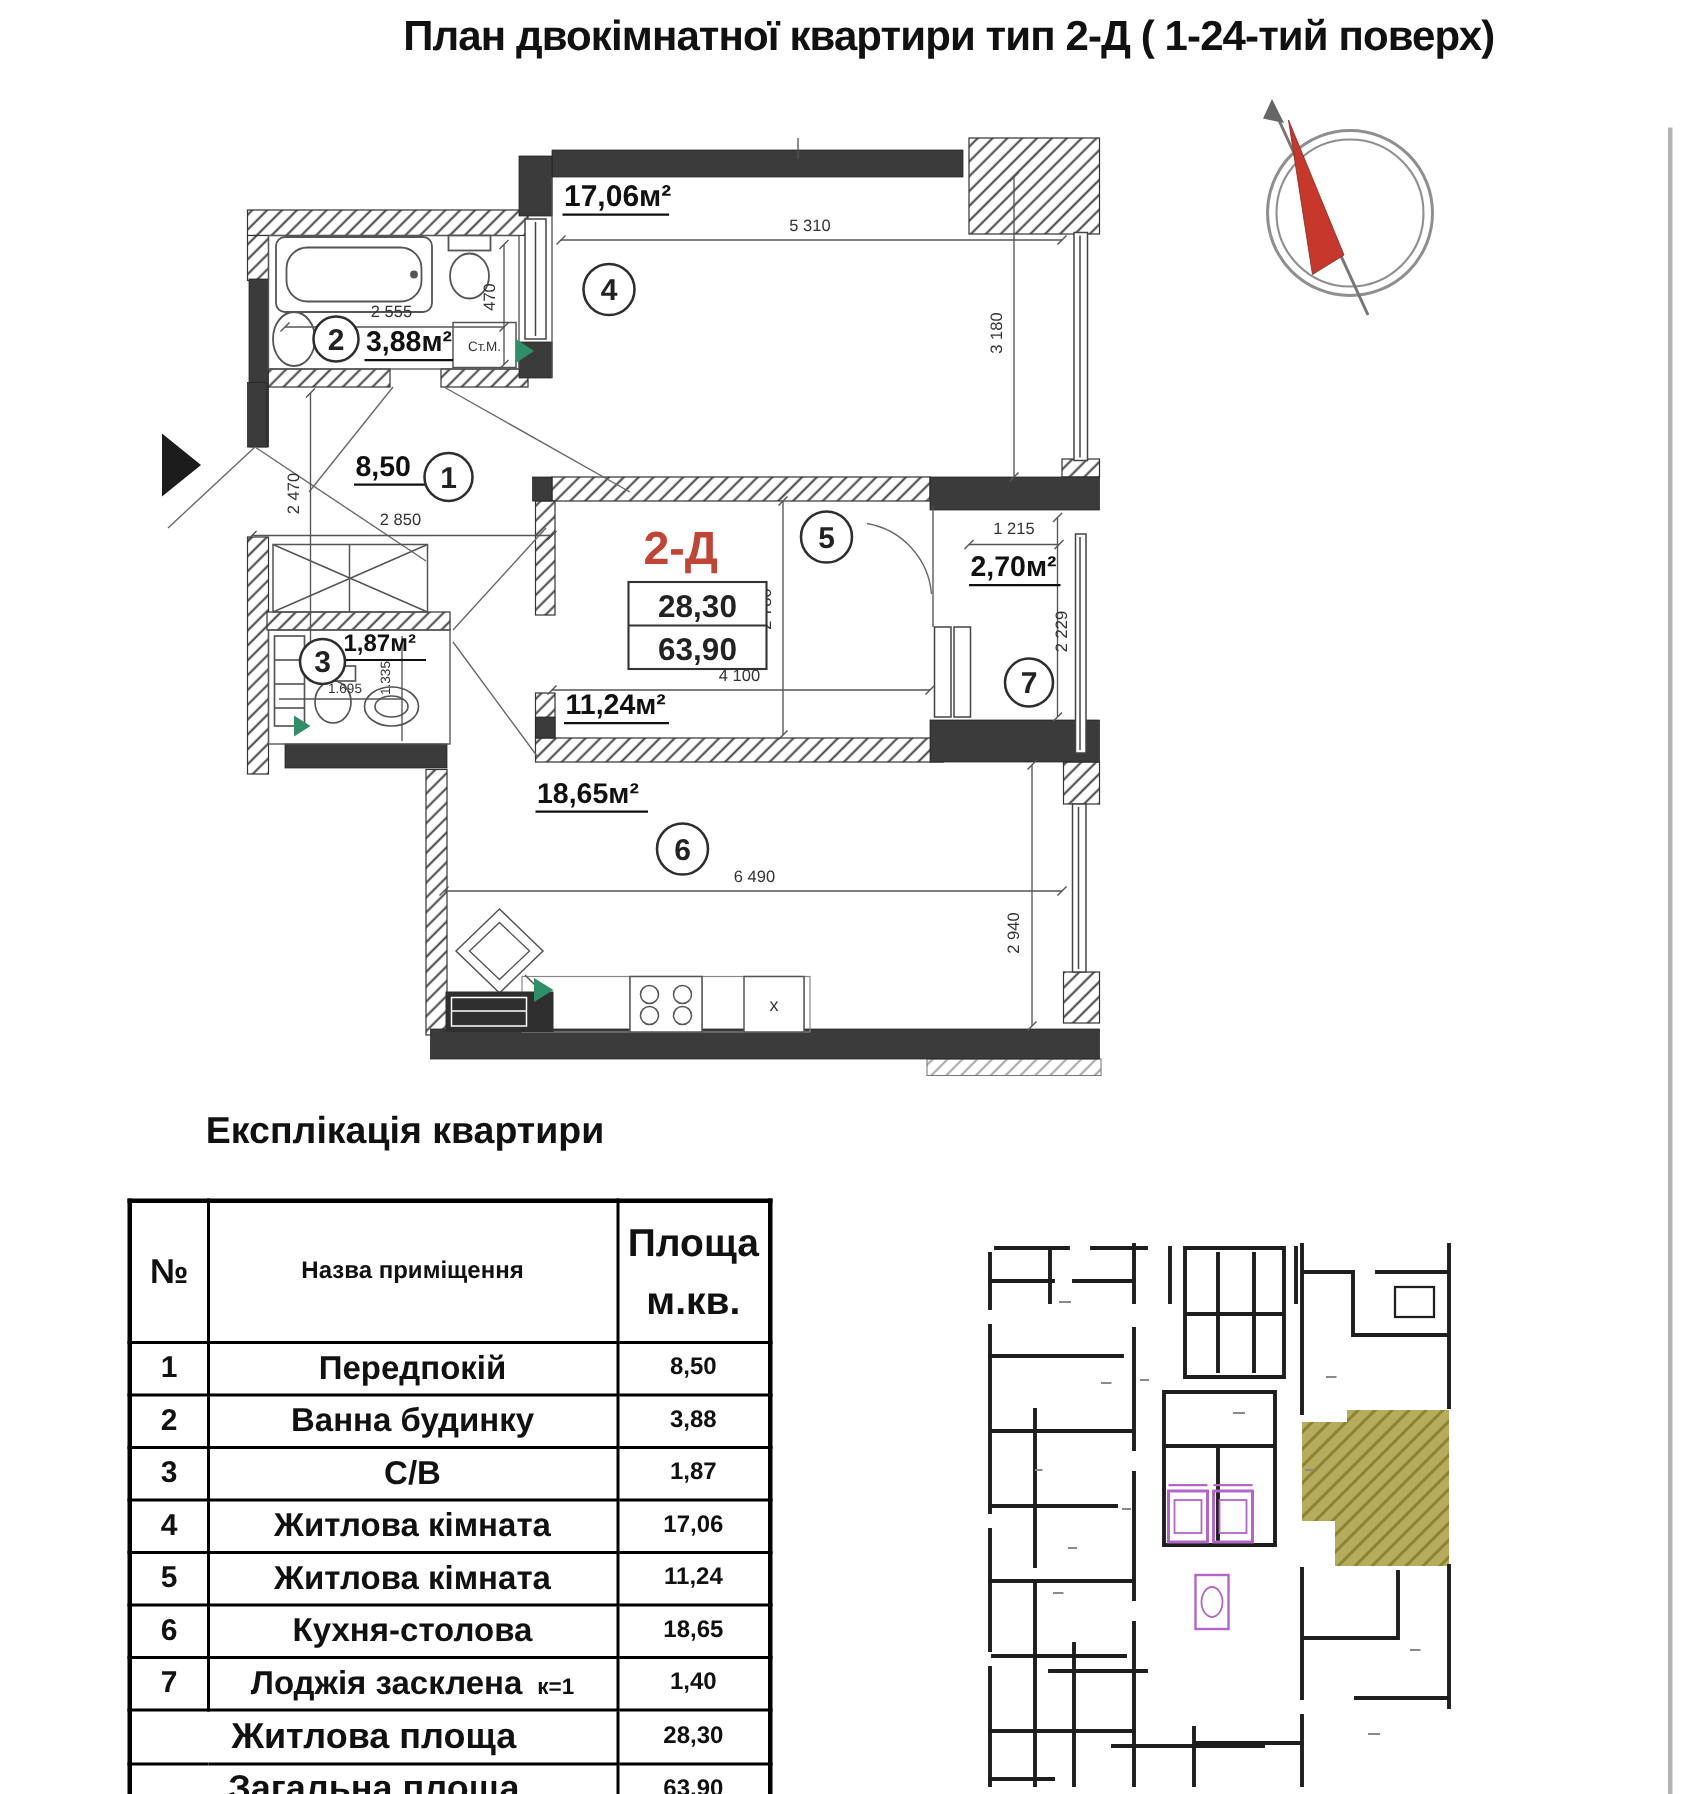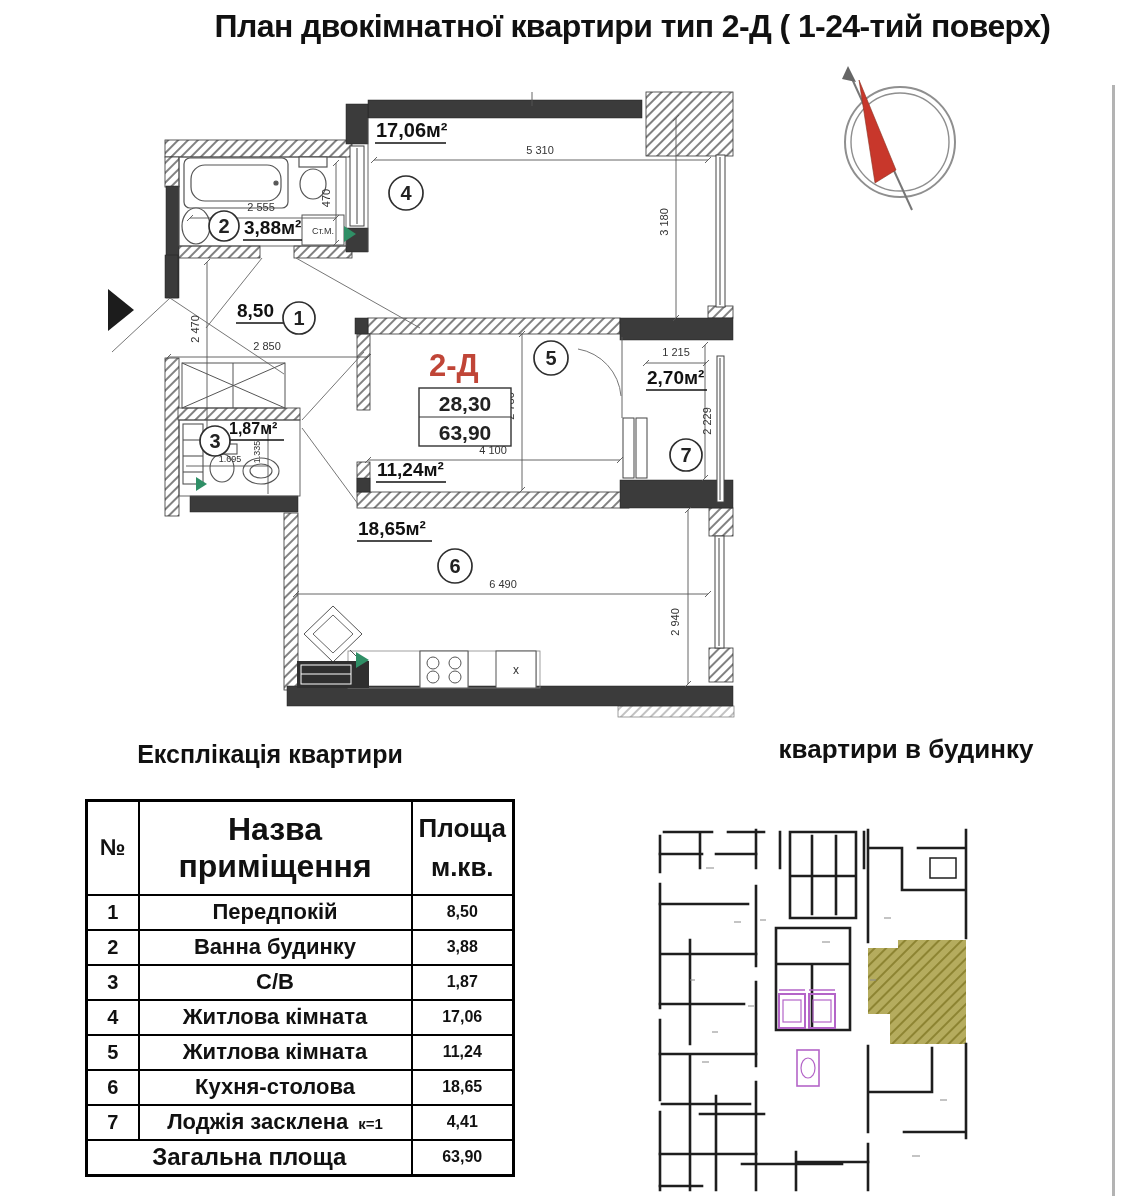--- a/index.html
+++ b/index.html
@@ -1,34 +1,34 @@
 <!DOCTYPE html>
 <html><head>
 <meta charset="utf-8">
 <style>
   html,body{margin:0;padding:0;}
   body{width:1125px;height:1196px;position:relative;background:#fff;overflow:hidden;
        font-family:"Liberation Sans",sans-serif;color:#111;}
   .title{position:absolute;top:8px;left:140px;width:985px;text-align:center;
-         font-size:32px;font-weight:bold;letter-spacing:-0.6px;}
+         font-size:28px;font-weight:bold;letter-spacing:-0.6px;}
   .h-expl{position:absolute;top:740px;left:70px;width:400px;text-align:center;
           font-size:25px;font-weight:bold;}
   .h-schema{position:absolute;top:734px;left:700px;width:412px;text-align:center;
             font-size:26px;font-weight:bold;line-height:1.22;}
   #plan-svg{position:absolute;left:0;top:55px;}
   #schema-svg{position:absolute;left:648px;top:818px;}
   .scanline{position:absolute;left:1112px;top:85px;width:3px;height:1111px;background:#b3b3b3;}
   table.expl{position:absolute;left:85px;top:799px;width:427px;border-collapse:collapse;
              table-layout:fixed;border:3px solid #000;}
   table.expl th,table.expl td{border:2px solid #000;padding:0;}
   table.expl thead tr{height:94px;}
   table.expl tbody tr{height:35px;}
   table.expl tr.total{height:36px;}
   th.c-num{font-size:23px;}
-  th.c-name{font-size:32px;border-radius:28px;}
+  th.c-name{font-size:16px;border-radius:28px;}
   th.c-area{font-size:26px;white-space:pre-line;line-height:1.5;}
   td.td-num{text-align:center;font-size:20px;font-weight:bold;}
   td.td-name{font-size:22px;font-weight:bold;padding-left:12px;text-align:center;}
   td.td-area{text-align:center;font-size:16px;font-weight:bold;}
   td.td-total{text-align:center;font-size:24px;font-weight:bold;}
   .note{font-size:15px;font-weight:bold;margin-left:10px;}
   text{font-family:"Liberation Sans",sans-serif;}
   .dimt{font-size:11px;fill:#333;}
   .dimts{font-size:9px;fill:#333;}
   .areat{font-weight:bold;fill:#111;}
@@ -328,31 +328,34 @@
     <tr>
       <td class="td-num">6</td>
       <td class="td-name">Кухня-столова</td>
       <td class="td-area">18,65</td>
     </tr>
     <tr>
       <td class="td-num">7</td>
       <td class="td-name">
         <span>Лоджія засклена</span><span class="note">к=1</span>
       </td>
-      <td class="td-area">4,41</td>
+      <td class="td-area">1,40</td>
+    </tr>
+    <tr class="total">
+      <td class="td-total" colspan="2">Житлова площа</td>
+      <td class="td-area">28,30</td>
     </tr>
     <tr class="total">
       <td class="td-total" colspan="2">Загальна площа</td>
       <td class="td-area">63,90</td>
     </tr>
   </tbody>
 </table>
 
 <div class="h-schema">
-  <div>квартири в будинку</div>
 </div>
 
 <svg id="schema-svg" width="470" height="378" viewBox="648 818 470 378">
   <defs>
     <pattern id="olv" width="8" height="8" patternUnits="userSpaceOnUse" patternTransform="rotate(45)">
       <rect width="8" height="8" fill="#b5ac5e"></rect>
       <line x1="1" y1="0" x2="1" y2="8" stroke="#8d8432" stroke-width="2"></line>
     </pattern>
   </defs>
 

